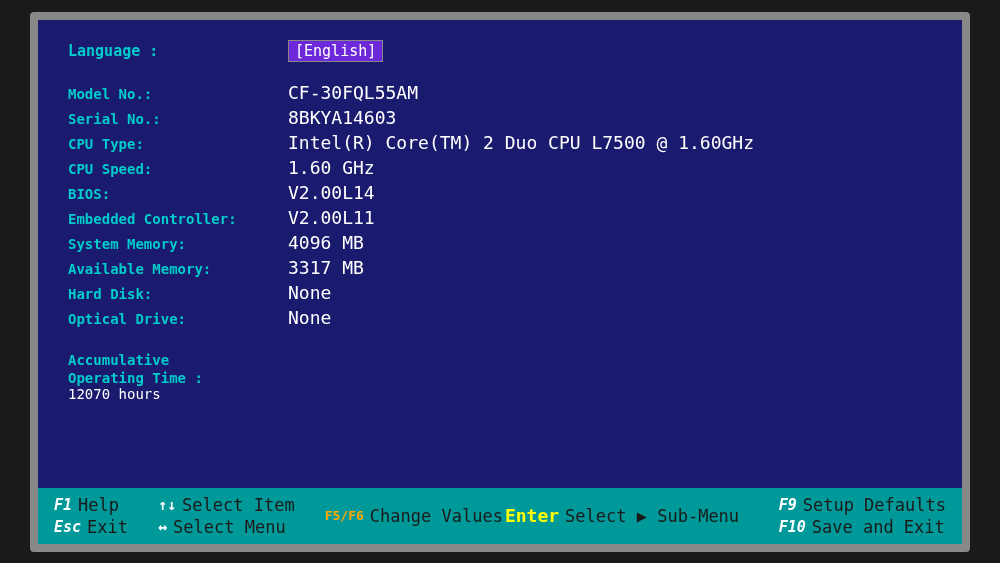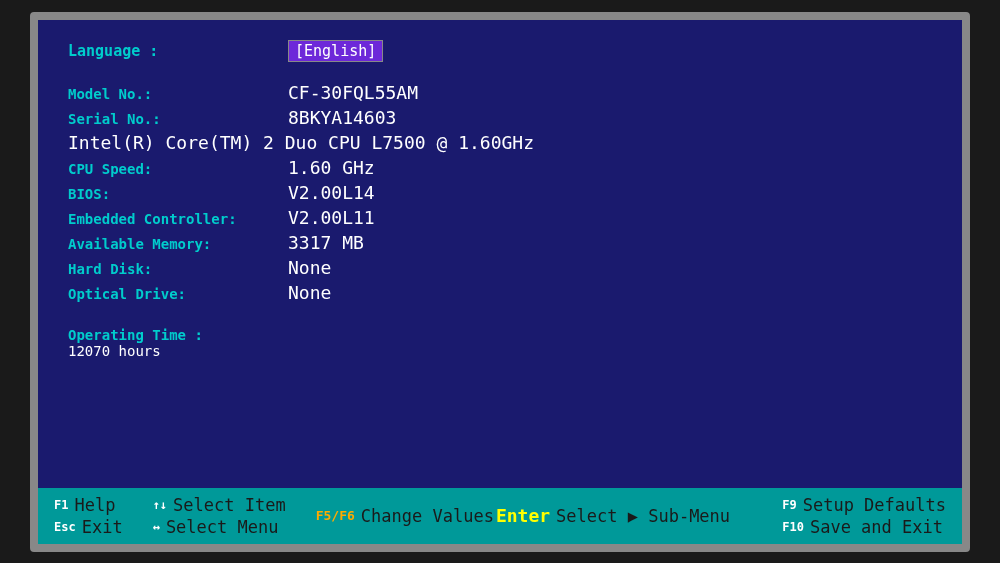--- a/index.html
+++ b/index.html
@@ -137,23 +137,24 @@
     }
 
     .bottom-item {
       display: flex;
       align-items: center;
       gap: 6px;
     }
 
     .key-label {
       color: #ffffff;
-      font-size: 12px;
-      font-weight: bold;
-      font-family: monospace;
+      font-size: 15px;
+      font-weight: bold;
+      font-family: monospace;
+      font-style: italic;
     }
 
     .key-desc {
       color: #1a1a1a;
       font-size: 17px;
       font-family: monospace;
     }
 
     .bottom-section {
       display: flex;
@@ -208,57 +209,63 @@
           <span class="info-label">Model No.:</span>
           <span class="info-value">CF-30FQL55AM</span>
         </div>
 
         <div class="info-row">
           <span class="info-label">Serial No.:</span>
           <span class="info-value">8BKYA14603</span>
         </div>
 
         <div class="info-row">
+          <span class="info-label">CPU Type:</span>
           <span class="info-value">Intel(R) Core(TM) 2 Duo CPU L7500 @ 1.60GHz</span>
         </div>
 
         <div class="info-row">
           <span class="info-label">CPU Speed:</span>
           <span class="info-value">1.60  GHz</span>
         </div>
 
         <div class="info-row">
           <span class="info-label">BIOS:</span>
           <span class="info-value">V2.00L14</span>
         </div>
 
         <div class="info-row">
           <span class="info-label">Embedded Controller:</span>
           <span class="info-value">V2.00L11</span>
         </div>
 
+        <div class="info-row">
+          <span class="info-label">System Memory:</span>
+          <span class="info-value">4096 MB</span>
+        </div>
 
         <div class="info-row">
           <span class="info-label">Available Memory:</span>
           <span class="info-value">3317 MB</span>
         </div>
 
         <div class="info-row">
           <span class="info-label">Hard Disk:</span>
           <span class="info-value">None</span>
         </div>
 
         <div class="info-row">
           <span class="info-label">Optical Drive:</span>
           <span class="info-value">None</span>
         </div>
 
       </div>
 
       <div class="accumulative-section">
+        <div class="accumulative-title">Accumulative</div>
         <div class="op-time-row">
           <span class="op-time-label">Operating Time :</span>
           <span class="op-time-value">12070  hours</span>
         </div>
       </div>
 
     </div>
   </div>
 
   <div class="bottom-bar">

